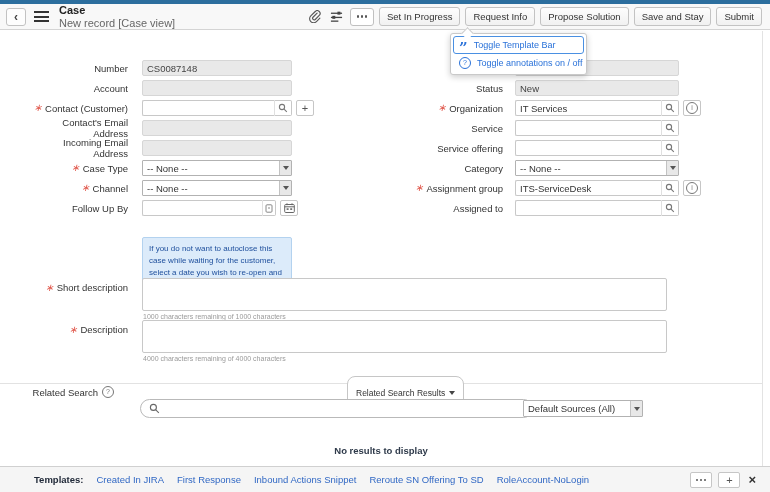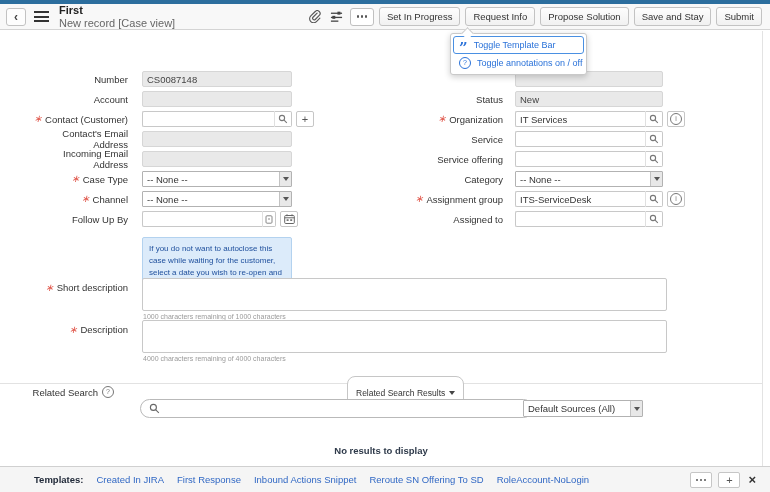--- a/index.html
+++ b/index.html
@@ -19,31 +19,31 @@
   .t2{font-size:11px;color:#666}
   .hright{margin-left:auto;display:flex;align-items:center;gap:5px;padding-right:2px}
   .icobtn{background:none;border:none;padding:1px 2px;display:flex;align-items:center;cursor:pointer}
   .morebtn{border:1px solid #c0c0c0;border-radius:3px;background:#fff;height:18px;width:24px;
            display:flex;align-items:center;justify-content:center;gap:2px;cursor:pointer}
   .dot{width:2.5px;height:2.5px;border-radius:50%;background:#555}
   .abtn{height:19px;padding:0 7px;font-size:9.5px;color:#333;background:linear-gradient(#fdfdfd,#f1f1f1);
         border:1px solid #c3c3c3;border-radius:3px;white-space:nowrap;cursor:pointer}
   
   .vline{position:absolute;top:31px;left:762px;width:1px;height:435px;background:#e3e3e3}
-  .col{position:absolute;top:71px}
+  .col{position:absolute;top:60px}
   .colL{left:30px}
   .colR{left:360px}
   .r{display:flex;align-items:center;height:16px;margin-bottom:4px}
   .lb{display:flex;justify-content:flex-end;align-items:center;gap:3px;font-size:9.5px;color:#333;text-align:right}
   .colL .lb{width:98px}
   .colR .lb{width:143px}
   .st{color:#e0564a;font-size:10px;line-height:10px}
   .fw{display:flex;align-items:center}
   .colL .fw{margin-left:14px;width:150px}
-  .colR .fw{margin-left:12px;width:148px}
+  .colR .fw{margin-left:12px;width:164px}
   .in{height:16px;box-sizing:border-box;border:1px solid #c8c8c8;border-radius:2px;background:#fff;
       font-size:9.5px;color:#333;display:flex;align-items:center;padding:0 4px;flex:1;min-width:0;overflow:hidden;white-space:nowrap}
   .ro{background:#e9e9e9;border-color:#d6d6d6;color:#444}
   .lkin{border-top-right-radius:0;border-bottom-right-radius:0;border-right:none}
   .seg{width:18px;height:16px;box-sizing:border-box;border:1px solid #c8c8c8;border-left:1px solid #e0e0e0;
        border-radius:0 2px 2px 0;background:#fff;display:flex;align-items:center;justify-content:center;flex:none;cursor:pointer}
   .seg.narrow{width:14px}
   .sel{height:16px;box-sizing:border-box;border:1px solid #b2b2b2;border-radius:1px;background:#fff;
        display:flex;align-items:center;flex:1;min-width:0;cursor:pointer}
   .sel .val{flex:1;font-size:9.5px;padding:0 4px;overflow:hidden;white-space:nowrap}
@@ -97,21 +97,21 @@
 </head>
 <body>
 
 <div class="screen">
   <div class="topstrip"></div>
 
   <div class="appbar">
     <button class="backbtn">‹</button>
     <button class="burger"></button>
     <div class="titlebox">
-      <div class="t1">First</div>
+      <div class="t1">Case</div>
       <div class="t2">New record [Case view]</div>
     </div>
     <div class="hright">
       <button class="icobtn">
         <span>
           <svg width="13" height="13" viewBox="0 0 14 14">
               <path d="M9.8 3.4 5.4 7.8a1.7 1.7 0 0 0 2.4 2.4l4.3-4.3a3 3 0 0 0-4.3-4.3L3 6.4a4.3 4.3 0 0 0 6.1 6.1l3.7-3.7" fill="none" stroke="#555" stroke-width="1.2" stroke-linecap="round"></path>
             </svg>
         </span>
       </button>

